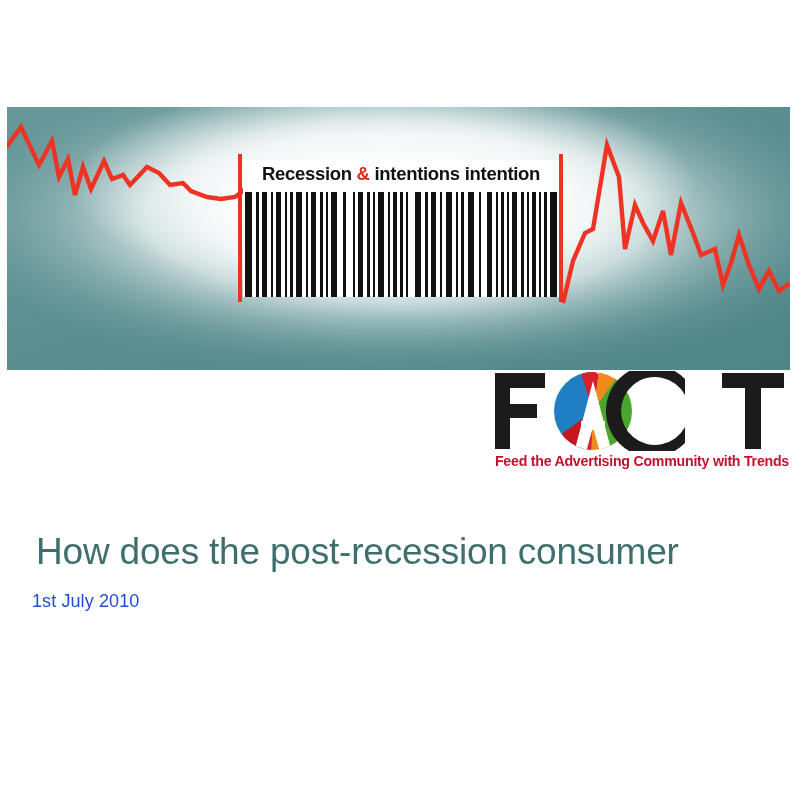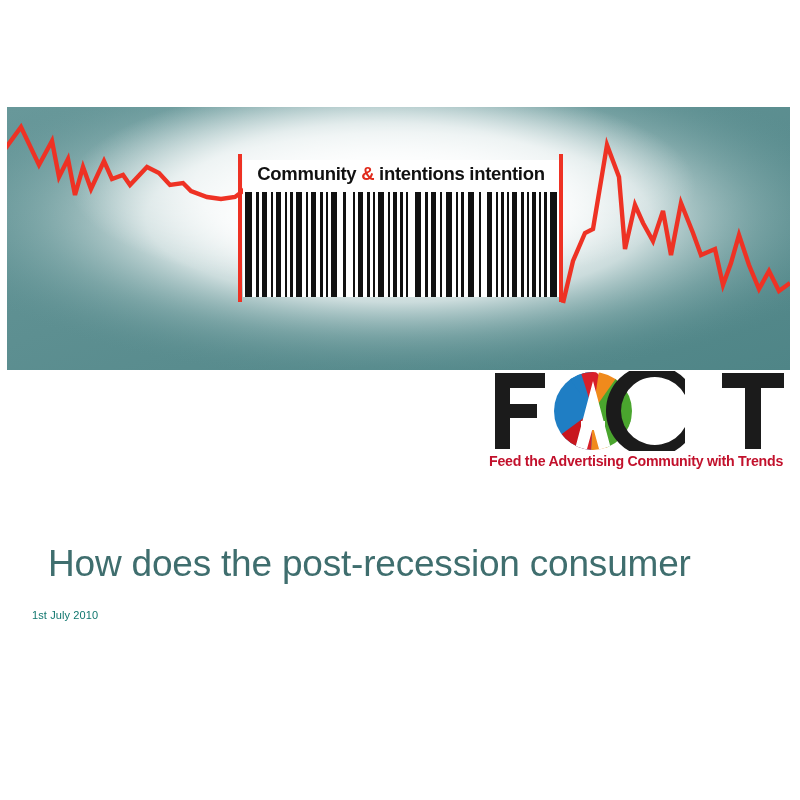--- a/index.html
+++ b/index.html
@@ -103,55 +103,55 @@
     left: 0; top: 0;
     width: 300px;
     height: 80px;
     display: block;
   }
   .logo-tagline {
     position: absolute;
     left: 0;
     top: 82px;
     width: 300px;
-    text-align: left;
+    text-align: right;
     font-family: "Liberation Sans", sans-serif;
     font-weight: bold;
     font-size: 14.2px;
     letter-spacing: -0.25px;
     color: #c2112c;
     white-space: nowrap;
   }
 
   
   .title-block {
     position: absolute;
     left: 32px;
     top: 524px;
     width: 730px;
   }
   .deck-title {
-    margin: 16px;
+    margin: 4px;
     font-family: "Liberation Sans", sans-serif;
     font-weight: normal;
     font-size: 37px;
     line-height: 48px;
     color: #3f6e6e;
     letter-spacing: -0.2px;
   }
   .deck-title .line {
     display: block;
   }
   .deck-date {
     margin: 14px 0 16px 0;
     font-family: "Liberation Sans", sans-serif;
     font-weight: normal;
-    font-size: 11px;
+    font-size: 18px;
     line-height: 22px;
-    color: #0f766e;
+    color: #1d4ed8;
     letter-spacing: 0.1px;
   }
 </style>
 </head>
 <body>
 
 <div class="slide">
 
   <div class="hero">
 
@@ -188,21 +188,21 @@
       <rect x="552" y="47" width="4" height="148" fill="#ee3224"></rect>
 
       <polyline fill="none" stroke="#ee3224" stroke-width="4.4" stroke-linejoin="miter" stroke-linecap="butt" points="556,196 566,154 578,126 586,122 600,38 612,70 618,142 628,98 636,116 646,134 656,104 664,148 674,96 686,126 694,148 708,142 716,178 724,156 732,128 742,158 752,182 762,164 772,184 783,176"></polyline>
     </svg>
 
     <div class="barcode-block">
       <div class="barcode-edge left"></div>
       <div class="barcode-edge right"></div>
 
       <div class="barcode-label">
-        <span>Community </span><span class="amp">&amp;</span><span> intentions intention</span>
+        <span>Recession </span><span class="amp">&amp;</span><span> intentions intention</span>
       </div>
 
       <svg class="barcode-bars" viewBox="0 0 316 105" preserveAspectRatio="none">
         <g fill="#111111">
           <rect x="2" y="0" width="7" height="105"></rect>
           <rect x="13" y="0" width="3" height="105"></rect>
           <rect x="19" y="0" width="5" height="105"></rect>
           <rect x="28" y="0" width="2" height="105"></rect>
           <rect x="33" y="0" width="5" height="105"></rect>
           <rect x="42" y="0" width="2" height="105"></rect>

